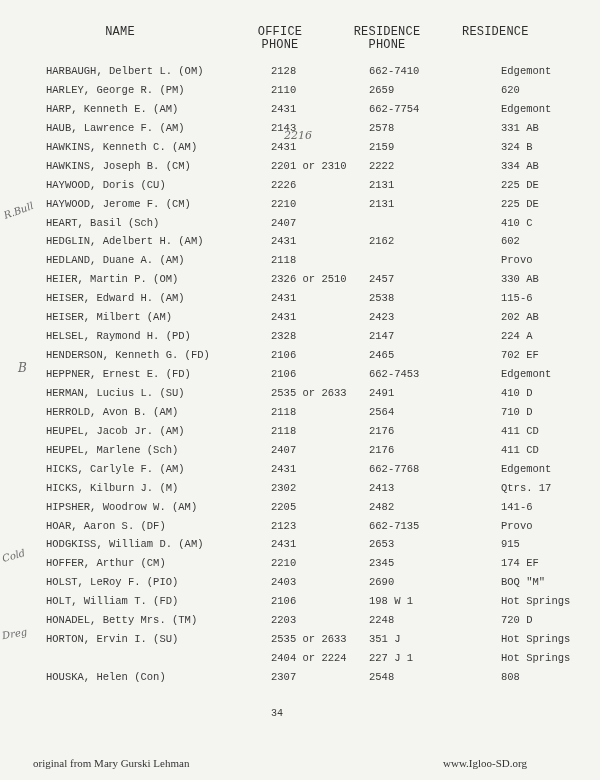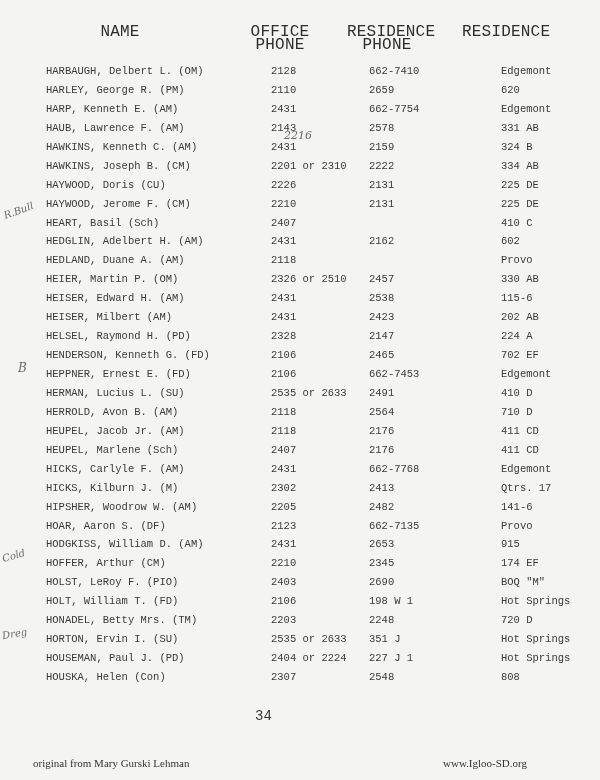--- a/index.html
+++ b/index.html
@@ -5,42 +5,42 @@
     html, body { margin: 0; padding: 0; }
     body {
       width: 600px; height: 780px;
       background: #f4f4f1;
       position: relative;
       overflow: hidden;
       font-family: "Liberation Mono", "DejaVu Sans Mono", monospace;
       color: #3a3a3a;
     }
     .page { position: absolute; left: 0; top: 0; width: 600px; height: 780px; }
-    .hdr { position: absolute; font-size: 16px; line-height: 13px; text-align: center; color: #2e2e2e; letter-spacing: 0.2px; }
+    .hdr { position: absolute; font-size: 12px; line-height: 13px; text-align: center; color: #2e2e2e; letter-spacing: 0.2px; }
     .hdr-name { left: 80px; top: 26px; width: 80px; }
     .hdr-office { left: 250px; top: 26px; width: 60px; }
     .hdr-res-phone { left: 347px; top: 26px; width: 80px; }
     .hdr-res { left: 462px; top: 26px; width: 80px; text-align: left; }
 
     .rows { position: absolute; left: 0; top: 62px; width: 600px; }
     .row { position: relative; height: 18.95px; font-size: 10.5px; line-height: 19px; white-space: nowrap; }
     .row span { position: absolute; top: 0; }
     .c-name { left: 46px; }
     .c-office { left: 271px; }
     .c-resphone { left: 369px; }
     .c-res { left: 469px; margin-left: 32px; }
 
     .hand { position: absolute; font-family: "DejaVu Serif", serif; font-style: italic; color: #6a6a6a; font-size: 9px; }
     .hand-2216 { left: 284px; top: 129px; font-size: 11px; }
     .hand-rbull { left: 3px; top: 205px; font-size: 10px; transform: rotate(-20deg); }
     .hand-b { left: 18px; top: 361px; font-size: 12px; }
     .hand-cold { left: 2px; top: 550px; font-size: 10px; transform: rotate(-15deg); }
     .hand-dreg { left: 2px; top: 628px; font-size: 10px; transform: rotate(-10deg); }
 
-    .pagenum { position: absolute; left: 255px; top: 708px; font-size: 14px; color: #3a3a3a; }
+    .pagenum { position: absolute; left: 271px; top: 708px; font-size: 10px; color: #3a3a3a; }
     .footer-left { position: absolute; left: 33px; top: 757px; font-family: "Liberation Serif", serif; font-size: 11px; color: #333; }
     .footer-right { position: absolute; left: 443px; top: 757px; font-family: "Liberation Serif", serif; font-size: 11px; color: #333; }
   </style>
 </head>
 <body>
 
 <div class="page">
   <div class="hdr hdr-name">NAME</div>
   <div class="hdr hdr-office">OFFICE<br>PHONE</div>
   <div class="hdr hdr-res-phone">RESIDENCE<br>PHONE</div>
@@ -227,21 +227,20 @@
         <span class="c-resphone">2248</span>
         <span class="c-res">720 D</span>
       </div>
       <div class="row">
         <span class="c-name">HORTON, Ervin I. (SU)</span>
         <span class="c-office">2535 or 2633</span>
         <span class="c-resphone">351 J</span>
         <span class="c-res">Hot Springs</span>
       </div>
       <div class="row">
-        <span class="c-name">HOUSEMAN, Paul J. (PD)</span>
         <span class="c-office">2404 or 2224</span>
         <span class="c-resphone">227 J 1</span>
         <span class="c-res">Hot Springs</span>
       </div>
       <div class="row">
         <span class="c-name">HOUSKA, Helen (Con)</span>
         <span class="c-office">2307</span>
         <span class="c-resphone">2548</span>
         <span class="c-res">808</span>
       </div>

